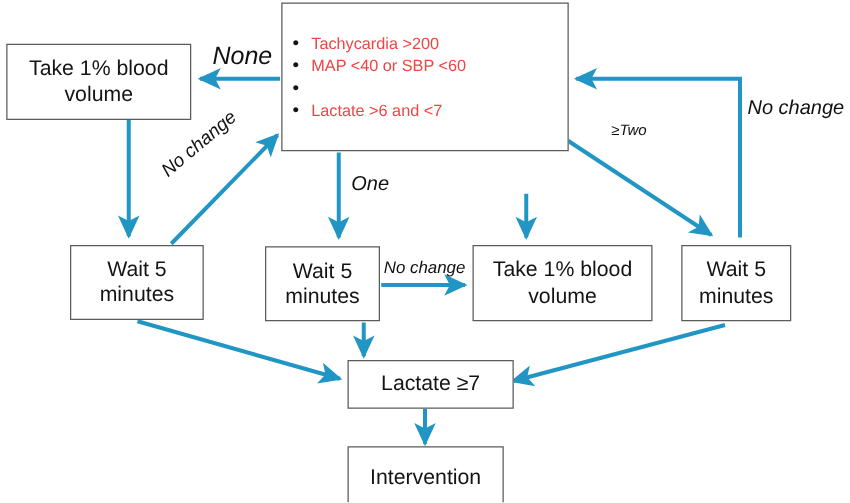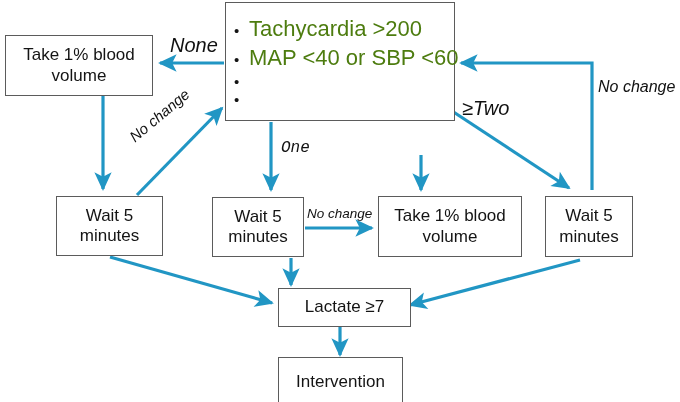--- a/index.html
+++ b/index.html
@@ -57,22 +57,22 @@
     margin: 1.5px 0;
   }
   .bullet-dot {
     width: 15px;
     flex: 0 0 15px;
     font-size: 15px;
     line-height: 1;
     color: #141414;
   }
   .bullet-text {
-    font-size: 22px;
-    color: #4d7c0f;
+    font-size: 13px;
+    color: #ef4444;
   }
   .edge-label {
     position: absolute;
     font-family: "Liberation Sans", sans-serif;
     font-style: italic;
     color: #111111;
     white-space: nowrap;
     background: transparent;
   }
 </style>
@@ -122,20 +122,21 @@
     </div>
     <div class="bullet-row">
       <span class="bullet-dot">•</span>
       <span class="bullet-text">MAP &lt;40 or SBP &lt;60</span>
     </div>
     <div class="bullet-row">
       <span class="bullet-dot">•</span>
     </div>
     <div class="bullet-row">
       <span class="bullet-dot">•</span>
+      <span class="bullet-text">Lactate &gt;6 and &lt;7</span>
     </div>
   </div>
 
   <div class="node" style="left:5px; top:35px; width:148px; height:61px; font-size:17px;">
     <span class="line">Take 1% blood</span>
     <span class="line">volume</span>
   </div>
 
   <div class="node" style="left:56px; top:196px; width:107px; height:60px; font-size:17px;">
     <span class="line">Wait 5</span>
@@ -162,21 +163,21 @@
   </div>
 
   <div class="node" style="left:278px; top:357px; width:125px; height:50px; font-size:17px;">
     <span class="line">Intervention</span>
   </div>
 
   <div class="edge-label" style="left:170px; top:34px; font-size:20px;">None</div>
 
   <div class="edge-label" style="left:126px; top:132px; font-size:15px; transform:rotate(-40deg); transform-origin:left top;">No change</div>
 
-  <div class="edge-label" style="left:281px; top:139px; font-size:16px;font-family:Liberation Mono, monospace;">One</div>
+  <div class="edge-label" style="left:281px; top:139px; font-size:16px;">One</div>
 
   <div class="edge-label" style="left:307px; top:206px; font-size:13.5px;">No change</div>
 
-  <div class="edge-label" style="left:462px; top:97px; font-size:20px;">≥Two</div>
+  <div class="edge-label" style="left:489px; top:97px; font-size:12px;">≥Two</div>
 
   <div class="edge-label" style="left:598px; top:78px; font-size:16px;">No change</div>
 
 </div>
 
 </body></html>

